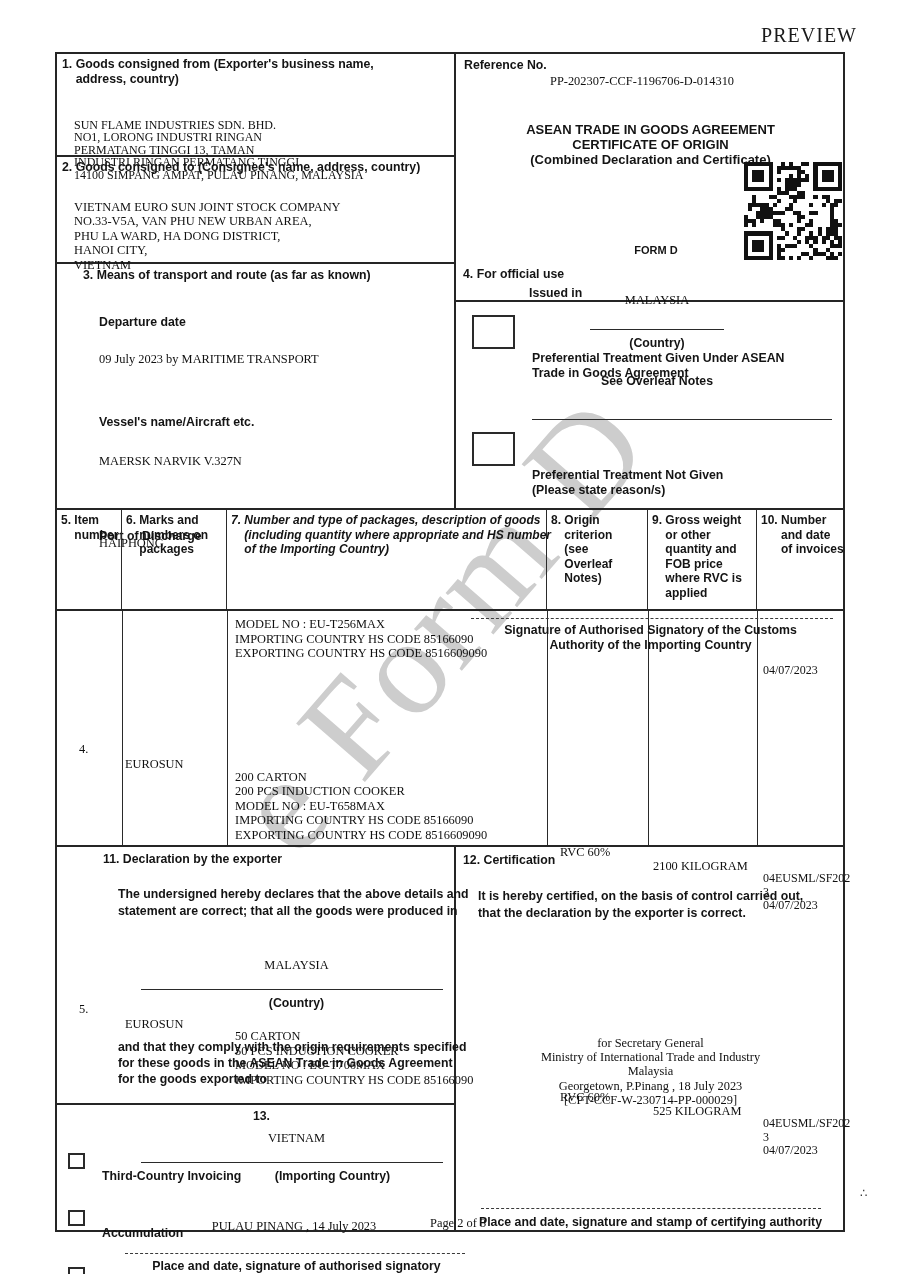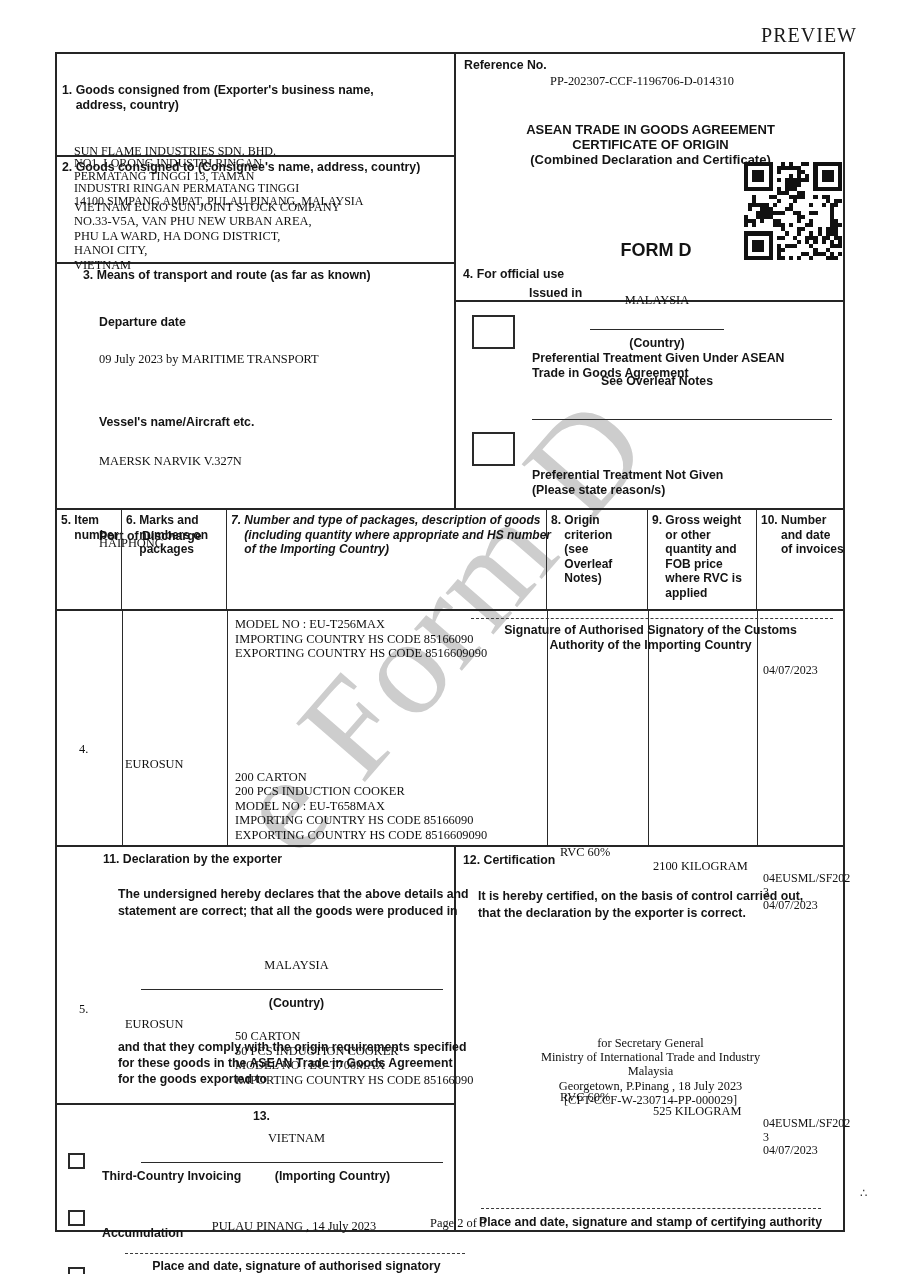--- a/index.html
+++ b/index.html
@@ -43,21 +43,21 @@
 
 <div class="page">
 
   <div class="preview">PREVIEW</div>
   <div class="watermark">e Form D</div>
   <div class="corner">∴</div>
 
   <div class="form">
 
     <div class="box bR bB" style="left:0;top:0;width:399px;height:103px;">
-      <div class="abs lbl pre z" style="left:5px;top:3px;margin-top:26px;">1. Goods consigned from (Exporter's business name,
+      <div class="abs lbl pre z" style="left:5px;top:3px;">1. Goods consigned from (Exporter's business name,
     address, country)</div>
       <div class="abs val pre z" style="left:17px;top:35px;font-size:12px;line-height:12.4px;">SUN FLAME INDUSTRIES SDN. BHD.
 NO1, LORONG INDUSTRI RINGAN
 PERMATANG TINGGI 13, TAMAN
 INDUSTRI RINGAN PERMATANG TINGGI
 14100 SIMPANG AMPAT, PULAU PINANG, MALAYSIA</div>
     </div>
 
     <div class="box bR bB" style="left:0;top:103px;width:399px;height:107px;">
       <div class="abs lbl pre z" style="left:5px;top:3px;">2. Goods consigned to (Consignee's name, address, country)</div>
@@ -67,21 +67,21 @@
 HANOI CITY,
 VIETNAM</div>
     </div>
 
     <div class="box bB" style="left:399px;top:0;width:389px;height:248px;">
       <div class="abs lbl z" style="left:8px;top:4px;">Reference No.</div>
       <div class="abs val z" style="left:94px;top:5px;">PP-202307-CCF-1196706-D-014310</div>
       <div class="abs lbl preln ctr z" style="left:0;top:38px;width:389px;font-size:13px;line-height:15.2px;">ASEAN TRADE IN GOODS AGREEMENT
 CERTIFICATE OF ORIGIN
 (Combined Declaration and Certificate)</div>
-      <div class="abs lbl ctr z" style="left:100px;top:114px;width:200px;font-size:18px;">FORM D</div>
+      <div class="abs lbl ctr z" style="left:100px;top:114px;width:200px;font-size:11px;">FORM D</div>
       <div class="abs lbl z" style="left:73px;top:142px;">Issued in</div>
       <div class="abs val ctr z" style="left:134px;top:134px;width:134px;">MALAYSIA</div>
       <div class="rule z" style="left:134px;top:155px;width:134px;"></div>
       <div class="abs lbl ctr z" style="left:114px;top:161px;width:174px;">(Country)</div>
       <div class="abs lbl ctr z" style="left:94px;top:184px;width:214px;">See Overleaf Notes</div>
       <div class="qr z">
         <svg id="qr-svg" width="98" height="98" viewBox="0 0 96 96" shape-rendering="crispEdges" xmlns="http://www.w3.org/2000/svg">
             <rect x="36" y="0" width="4" height="4" fill="#111"></rect>
             <rect x="44" y="0" width="4" height="4" fill="#111"></rect>
             <rect x="56" y="0" width="4" height="4" fill="#111"></rect>

